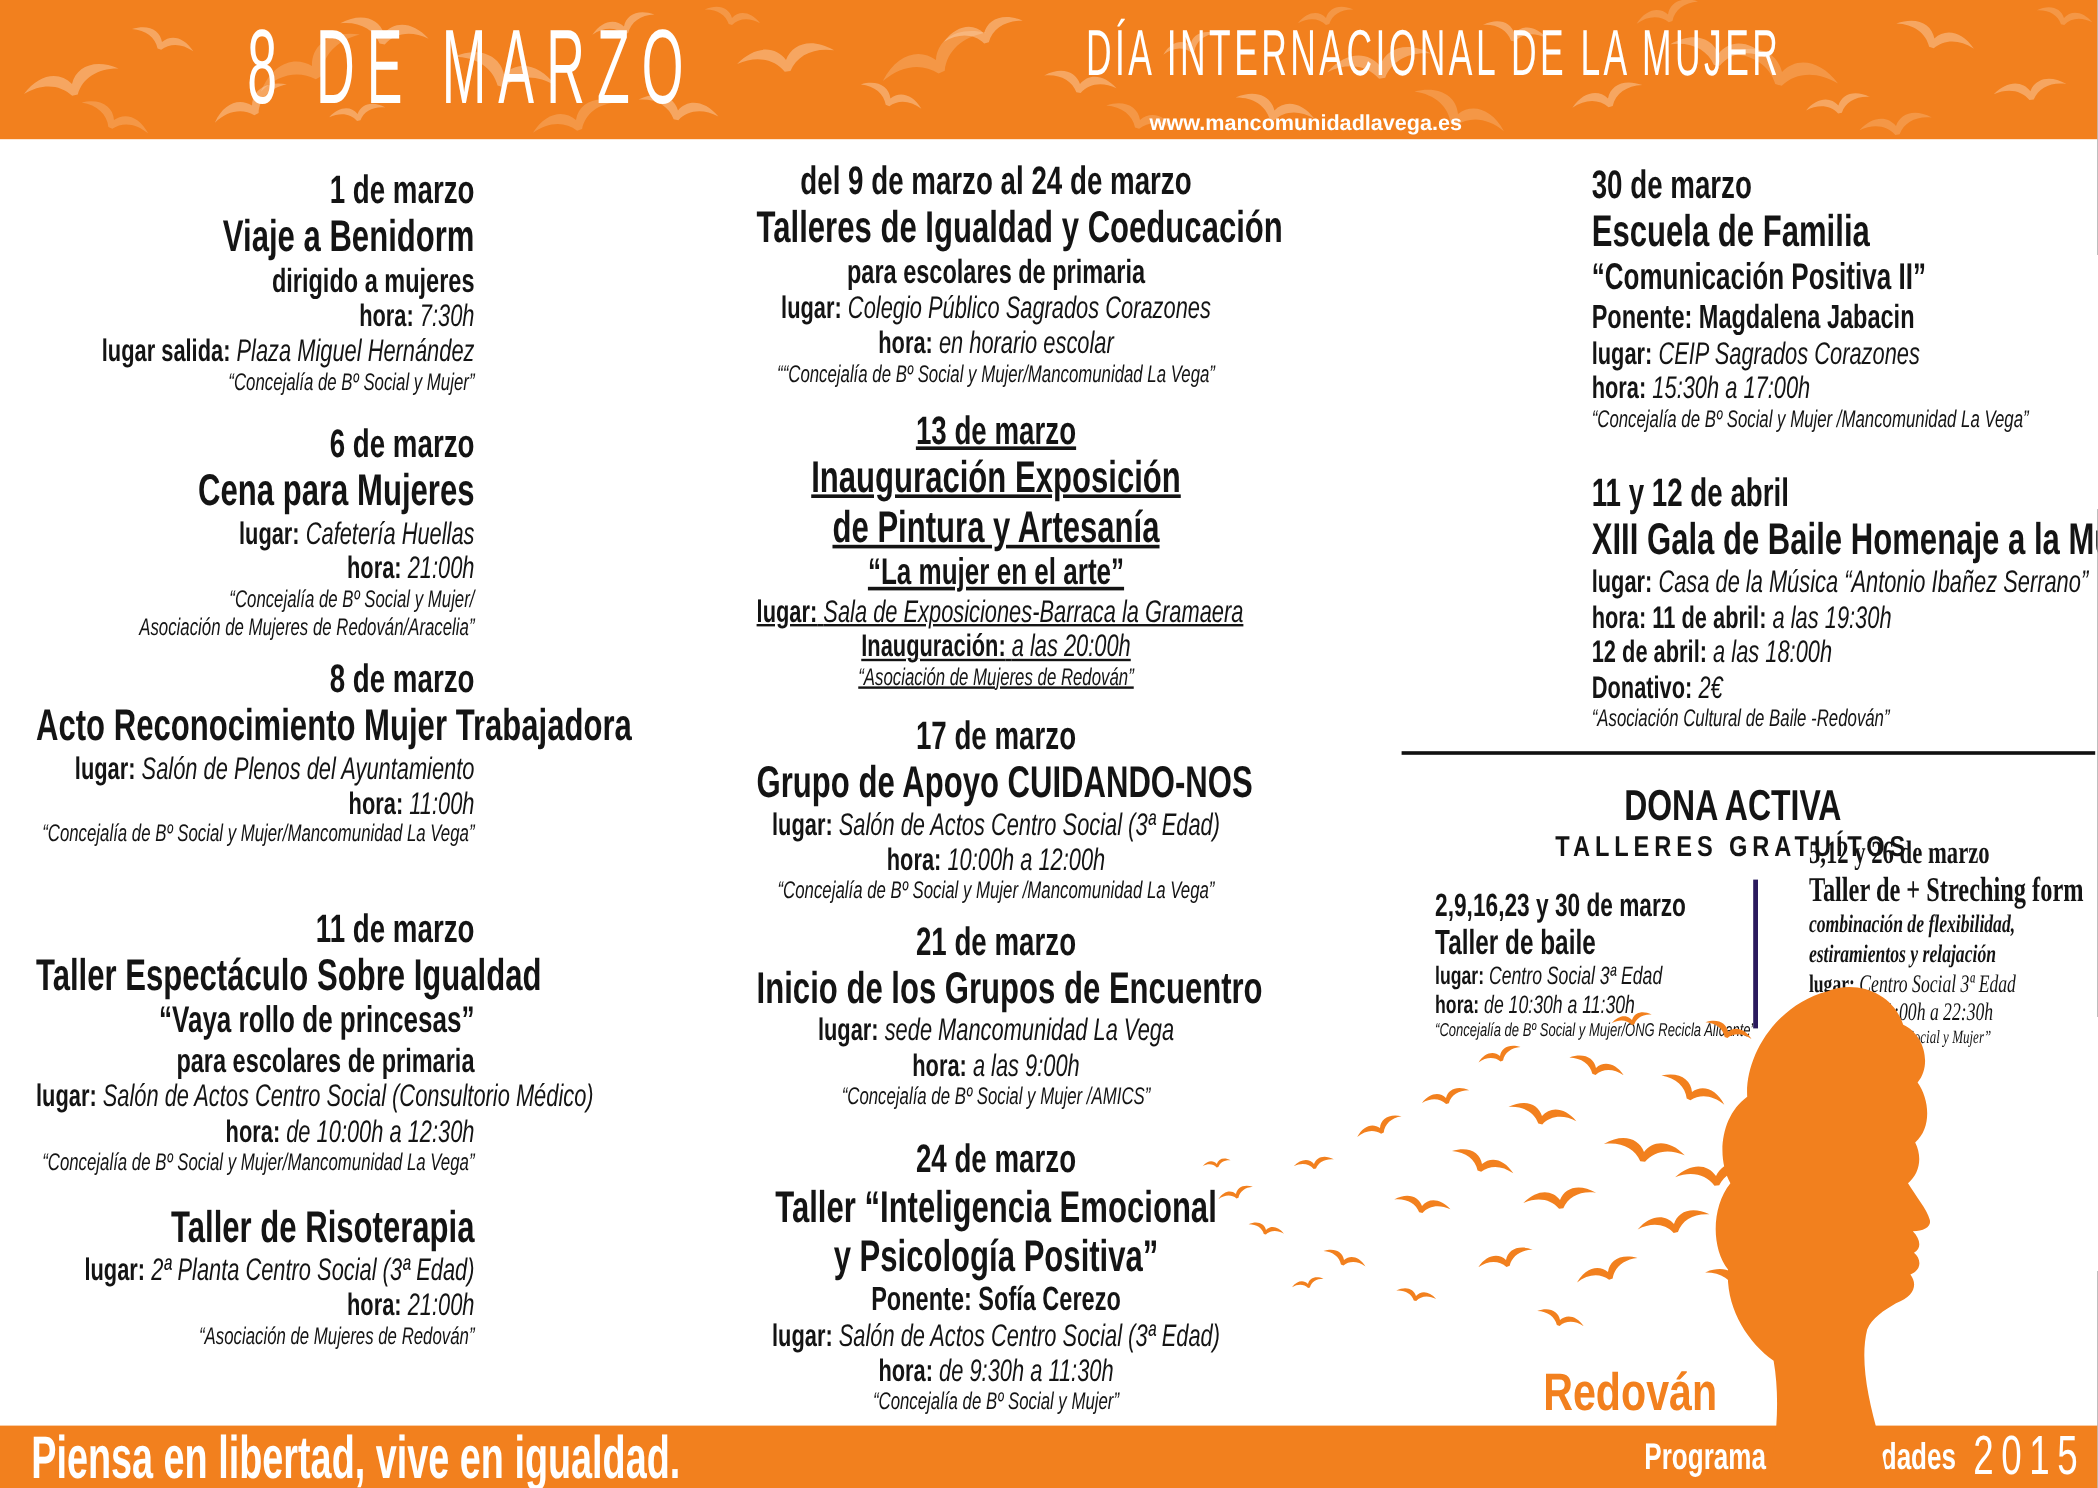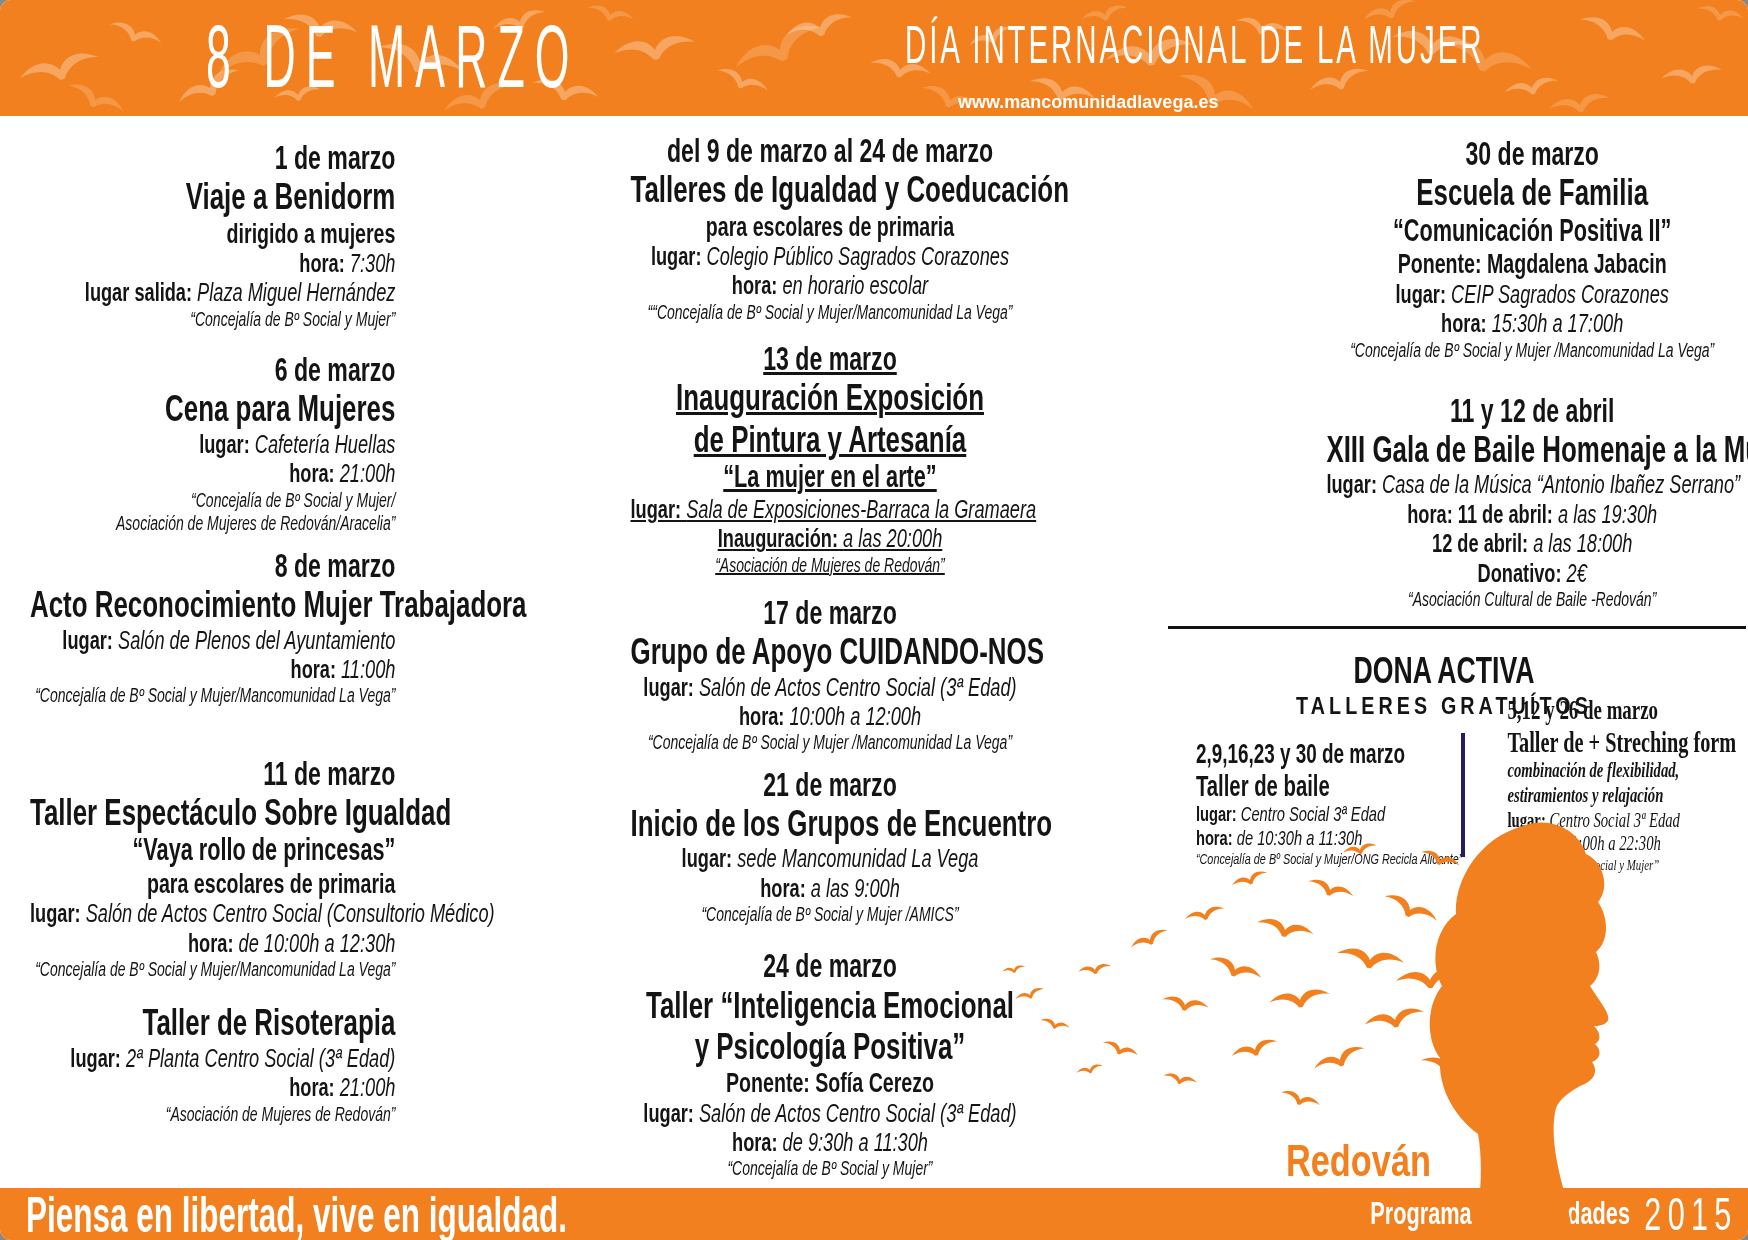--- a/index.html
+++ b/index.html
@@ -1,32 +1,32 @@
 <!DOCTYPE html>
 <html><head>
 <meta charset="utf-8">
 <style>
   html,body{margin:0;padding:0;background:#888;}
   #page{position:relative;width:1748px;height:1240px;background:#ffffff;overflow:hidden;
-        font-family:"Liberation Sans", sans-serif;color:#141414;border-radius:11px;}
+        font-family:"Liberation Sans", sans-serif;color:#141414;}
 
   
   #header{position:absolute;left:0;top:0;width:1748px;height:116px;background:#f2801e;}
   #header-pattern{position:absolute;left:0;top:0;width:1748px;height:116px;}
   #header-title{position:absolute;left:206px;top:6px;font-size:62px;font-weight:400;color:#ffffff;
         letter-spacing:14px;white-space:nowrap;transform:scale(0.72,1.42);transform-origin:0 0;}
   #header-subtitle{position:absolute;left:905px;top:14px;font-size:41px;font-weight:400;color:#ffffff;
         letter-spacing:4px;white-space:nowrap;transform:scale(0.72,1.32);transform-origin:0 0;}
   #header-website{position:absolute;left:958px;top:92px;font-size:18px;font-weight:bold;color:#ffffff;}
 
   
   .col{position:absolute;}
   #col-left{left:30px;top:140px;width:522px;text-align:left;}
   #col-center{left:545px;top:133px;width:570px;text-align:center;}
-  #col-right{left:1150px;top:136px;width:588px;text-align:center;}
+  #col-right{left:1150px;top:136px;width:588px;text-align:left;}
 
   .ln{white-space:nowrap;transform:scaleX(0.70);}
   .col-left .ln{transform-origin:0 50%;}
   .col-center .ln{transform-origin:50% 50%;}
   .col-right .ln{transform-origin:100% 50%;}
 
   .date{font-size:33px;font-weight:bold;line-height:1.10;}
   .title{font-size:37px;font-weight:bold;line-height:1.12;}
   .subtitle{font-size:28px;font-weight:bold;line-height:1.12;}
   .subtitle-lg{font-size:31px;font-weight:bold;line-height:1.12;}

